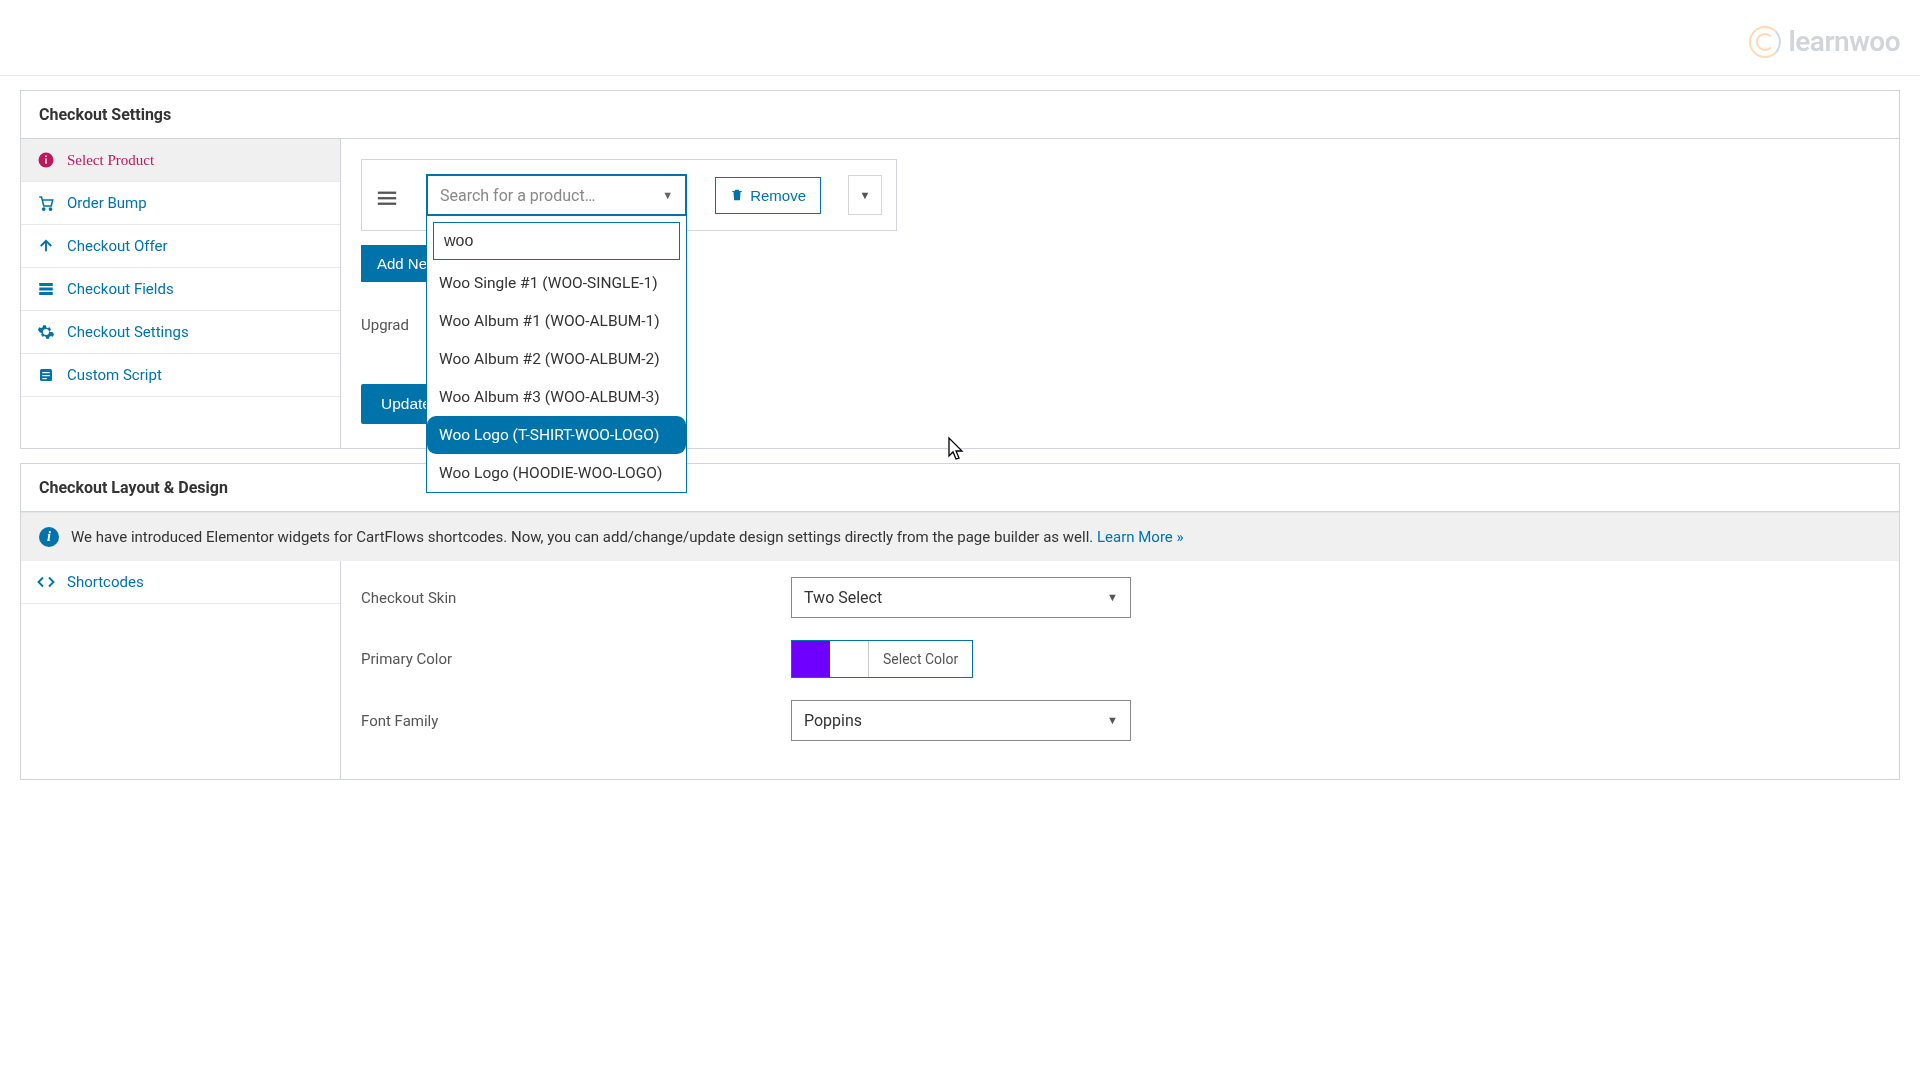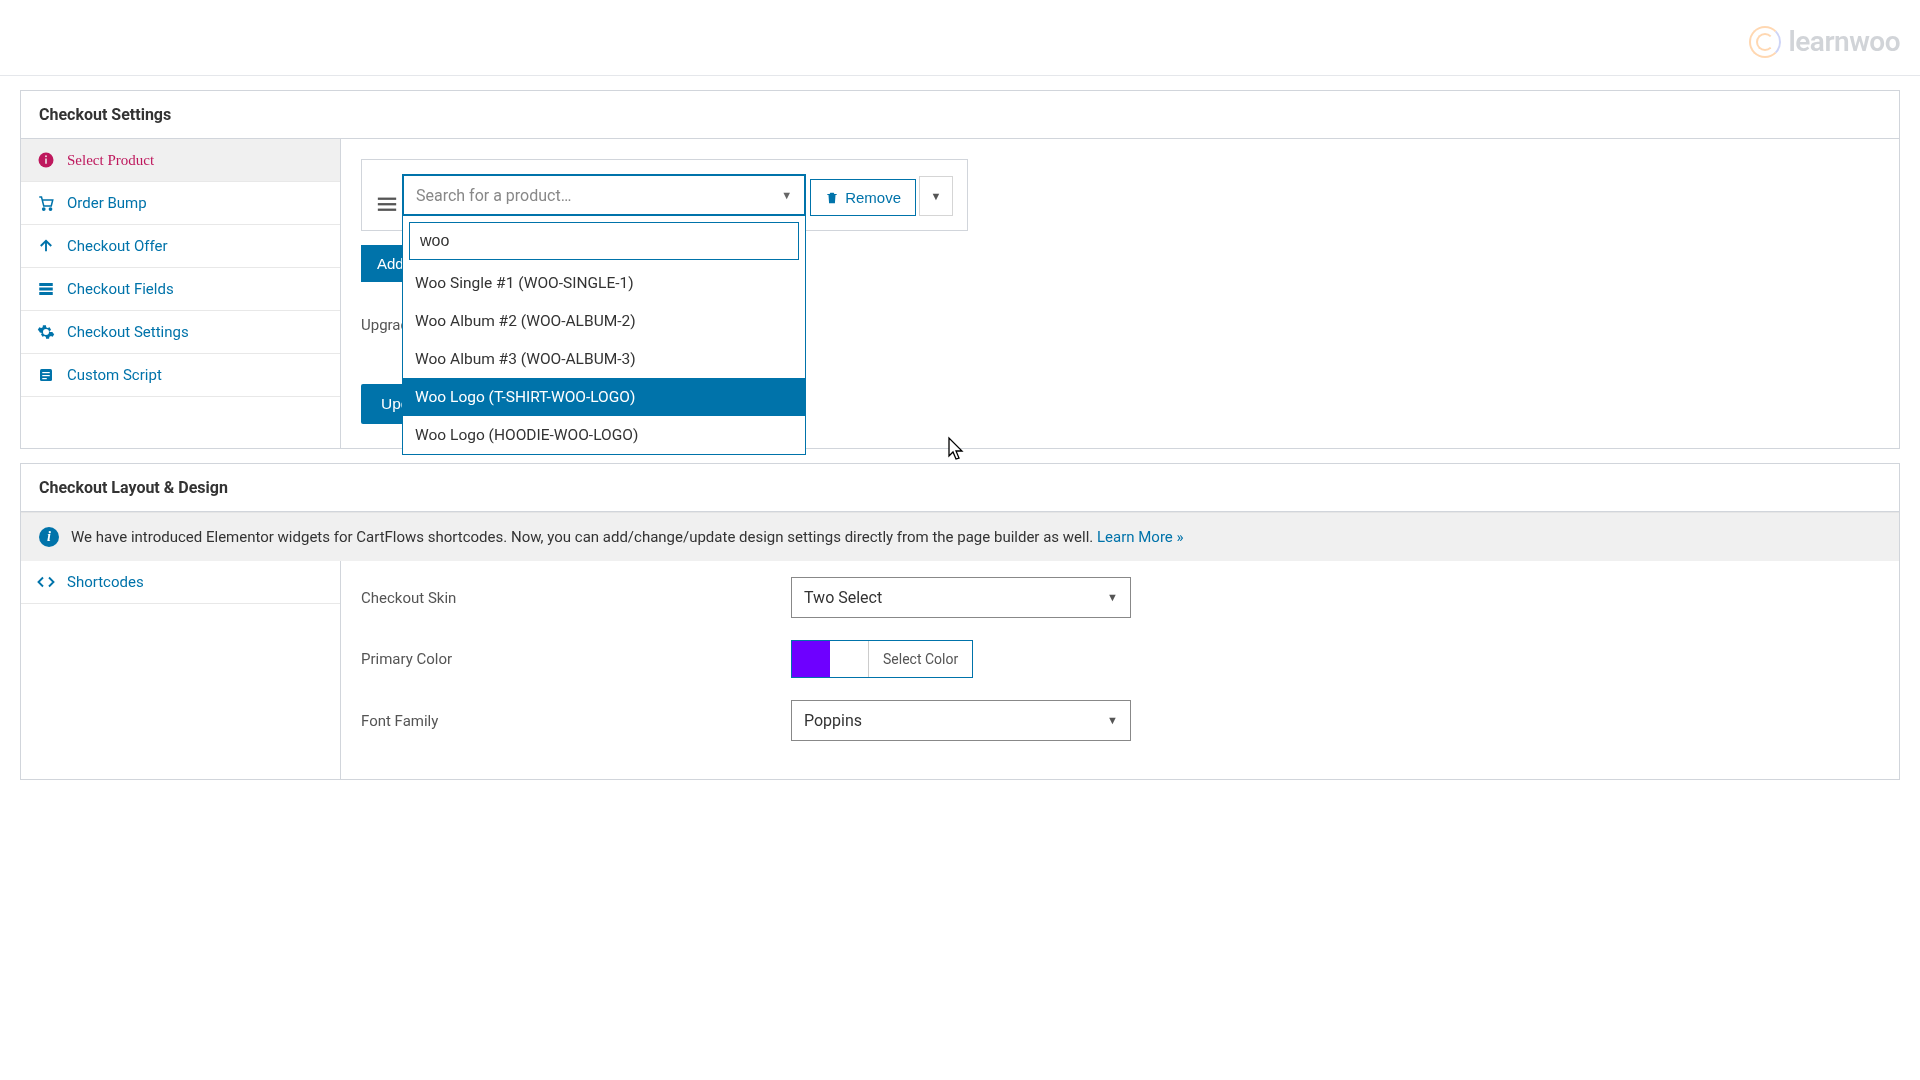--- a/index.html
+++ b/index.html
@@ -10,33 +10,33 @@
 .watermark-text { color: #6b7280; letter-spacing: -0.5px; }
 .divider-top { border-top: 1px solid #e5e7eb; margin-top: 75px; }
 .panel { margin: 14px 20px 0 20px; border: 1px solid #d1d5db; }
 .panel-header { background: #fff; border-bottom: 1px solid #d1d5db; padding: 14px 18px; font-weight: 700; font-size: 16px; color: #333; }
 .panel-body { display: flex; }
 .sidebar { width: 320px; border-right: 1px solid #d1d5db; background: #fff; }
 .sidebar-item { display: flex; align-items: center; padding: 12px 16px; border-bottom: 1px solid #e8e8e8; color: #0073aa; cursor: pointer; font-size: 15px; gap: 12px; }
 .sidebar-item.active { background: #f0f0f0; color: #be185d; font-weight: 500; font-family: Liberation Serif, serif; }
 .sidebar-item .icon { width: 18px; height: 18px; display: inline-flex; align-items: center; justify-content: center; flex-shrink: 0; }
 .content { flex: 1; padding: 20px 20px 24px 20px; position: relative; }
-.product-row { display: flex; align-items: flex-end; gap: 4px; border: 1px solid #d1d5db; padding: 14px; width: 607px; position: relative; }
+.product-row { display: flex; align-items: center; gap: 28px; border: 1px solid #d1d5db; padding: 14px; width: 536px; position: relative; }
 .drag-handle { width: 22px; padding-top: 8px; color: #555; }
 .drag-handle svg { width: 22px; height: 18px; }
 .select-wrapper { flex: 1; position: relative; }
 .select-box { border: 2px solid #0073aa; height: 42px; display: flex; align-items: center; padding: 0 12px; color: #888; font-size: 16px; background: #fff; justify-content: space-between; }
 .select-box .chev { color: #666; font-size: 11px; }
 .dropdown { position: absolute; top: 42px; left: 0; right: 0; border: 1px solid #0073aa; border-top: none; background: #fff; z-index: 100; }
 .search-box { margin: 6px 6px 4px 6px; }
 .search-box input { width: 100%; border: 1px solid #0073aa; padding: 9px 10px; font-size: 16px; outline: none; color: #333; }
 .results-wrap { position: relative; }
 .results { max-height: 240px; overflow-y: auto; border-top: 0; }
 .result { padding: 10px 12px; font-size: 15.5px; color: #333; cursor: pointer; }
-.result.hl { background: #0073aa; color: #fff; }
+.result.hl { background: #0073aa; color: #fff; border-radius: 9px; }
 .remove-btn { border: 1px solid #0073aa; color: #0073aa; background: #fff; padding: 9px 14px; font-size: 15px; display: inline-flex; align-items: center; gap: 6px; cursor: pointer; }
 .remove-dd { border: 1px solid #d5d5d5; background: #fff; height: 40px; width: 34px; display: inline-flex; align-items: center; justify-content: center; color: #555; font-size: 11px; cursor: pointer; margin-left: -1px; }
 .btn-primary { background: #0073aa; color: #fff; border: none; padding: 10px 16px; font-size: 15px; margin-top: 14px; cursor: pointer; }
 .upgrade-text { margin-top: 34px; color: #555; font-size: 15px; }
 .btn-update { background: #0073aa; color: #fff; border: none; padding: 11px 20px; font-size: 15.5px; margin-top: 50px; cursor: pointer; border-radius: 2px; }
 .panel2 { margin: 14px 20px 0 20px; border: 1px solid #d1d5db; }
 .info-bar { background: #f0f0f0; border-top: 1px solid #e5e5e5; padding: 14px 18px; display: flex; align-items: center; gap: 12px; font-size: 15px; color: #333; }
 .info-bar .info-icon { width: 20px; height: 20px; background: #0073aa; border-radius: 50%; color: #fff; display: inline-flex; align-items: center; justify-content: center; font-weight: 700; font-style: italic; font-family: serif; font-size: 14px; }
 .info-bar a { color: #0073aa; text-decoration: none; }
 .panel-body2 { display: flex; }
@@ -138,20 +138,21 @@
             <span>Search for a product…</span>
             <span class="chev">▼</span>
           </div>
           <div class="dropdown">
             <div class="search-box">
               <input type="text" value="woo" style="">
             </div>
             <div class="results-wrap">
               <div class="results" id="results-list">
                   <div class="result">Woo Single #1 (WOO-SINGLE-1)</div>
+                  <div class="result">Woo Album #1 (WOO-ALBUM-1)</div>
                   <div class="result">Woo Album #2 (WOO-ALBUM-2)</div>
                   <div class="result">Woo Album #3 (WOO-ALBUM-3)</div>
                   <div class="result hl">Woo Logo (T-SHIRT-WOO-LOGO)</div>
                   <div class="result">Woo Logo (HOODIE-WOO-LOGO)</div>
                 </div>
             </div>
           </div>
         </div>
         <button class="remove-btn">
           <svg width="14" height="14" viewBox="0 0 24 24" fill="currentColor">

